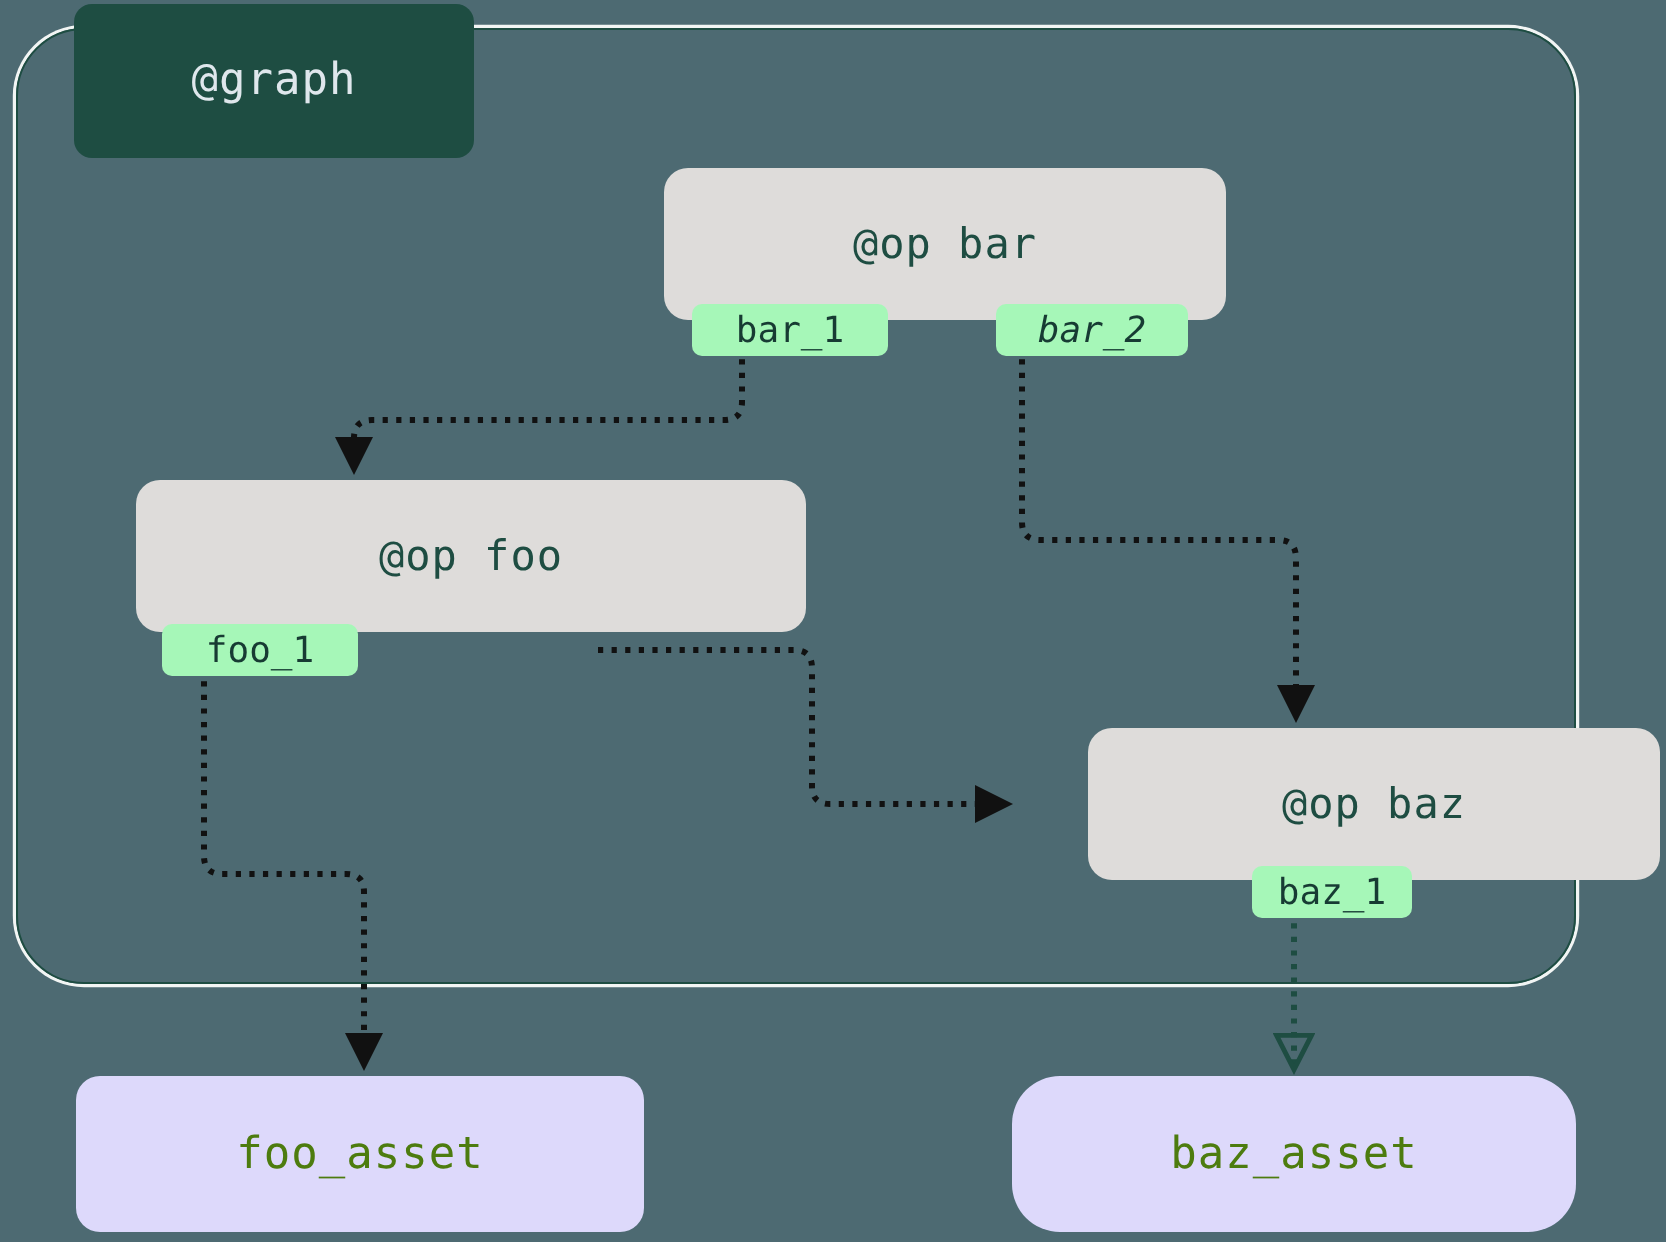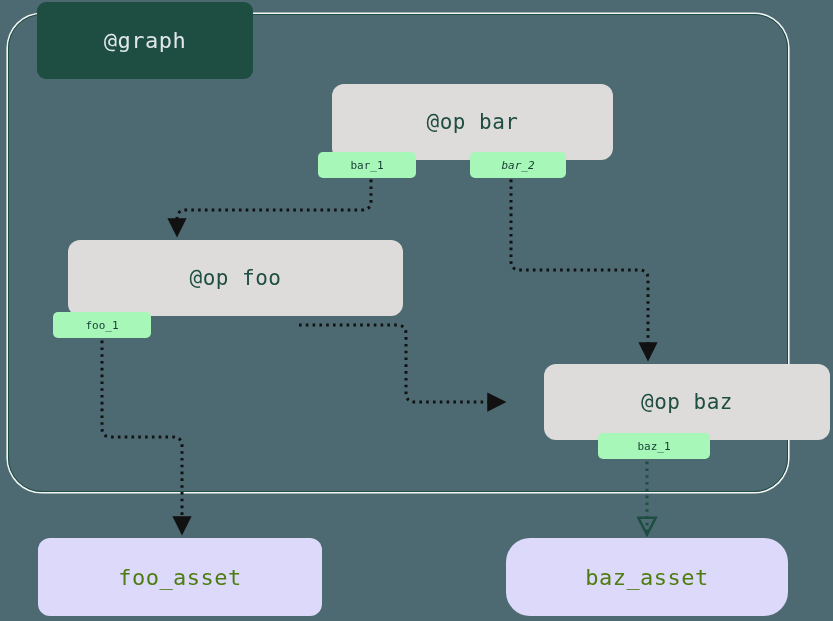--- a/index.html
+++ b/index.html
@@ -21,21 +21,21 @@
     position:absolute;
     left:8px;top:14px;width:780px;height:478px;
     border-radius:34px;
     border:1.6px solid #1e4d42;
     box-shadow:0 0 0 1.6px #f2f5f4;
     box-sizing:border-box;
   }
   .graph-label{
     position:absolute;
     left:37px;top:2px;
-    width:216px;height:77px;
+    width:200px;height:77px;
     background:#1e4d42;
     border-radius:9px;
     display:flex;align-items:center;justify-content:center;
     color:#dfe7ec;
     font-size:22px;
     letter-spacing:.5px;
     z-index:6;
   }
 
   
@@ -56,24 +56,25 @@
   }
 
   
   .port{
     position:absolute;
     height:26px;
     background:#a6f7b8;
     border-radius:5px;
     display:flex;align-items:center;justify-content:center;
     color:#173b33;
-    font-size:11px;
+    font-size:18px;
     z-index:5;
     box-sizing:border-box;
     padding:0 8px;
+    margin-left:28px;
   }
 
   
   .asset-node{
     position:absolute;
     background:#ddd9fb;
     border-radius:12px;
     display:flex;align-items:center;justify-content:center;
     color:#4d7c0f;
     font-size:22px;
@@ -119,18 +120,18 @@
   <div class="op-node" style="left: 36px; top: 240px; width: 335px; height: 76px;">
     <div class="op-title">@op foo</div>
   </div>
   <div class="op-node" style="left: 512px; top: 364px; width: 286px; height: 76px;">
     <div class="op-title">@op baz</div>
   </div>
 
   <div class="port" style="left: 318px; top: 152px; width: 98px;">bar_1</div>
   <div class="port" style="left: 470px; top: 152px; width: 96px; font-style: italic;">bar_2</div>
   <div class="port" style="left: 53px; top: 312px; width: 98px;">foo_1</div>
-  <div class="port" style="left: 598px; top: 433px; width: 112px;">baz_1</div>
+  <div class="port" style="left: 598px; top: 433px; width: 80px;">baz_1</div>
 
   <div class="asset-node" style="left: 38px; top: 538px; width: 284px; height: 78px;">foo_asset</div>
   <div class="asset-node" style="left: 506px; top: 538px; width: 282px; height: 78px; border-radius: 24px;">baz_asset</div>
 
 </div>
 
 </body></html>

